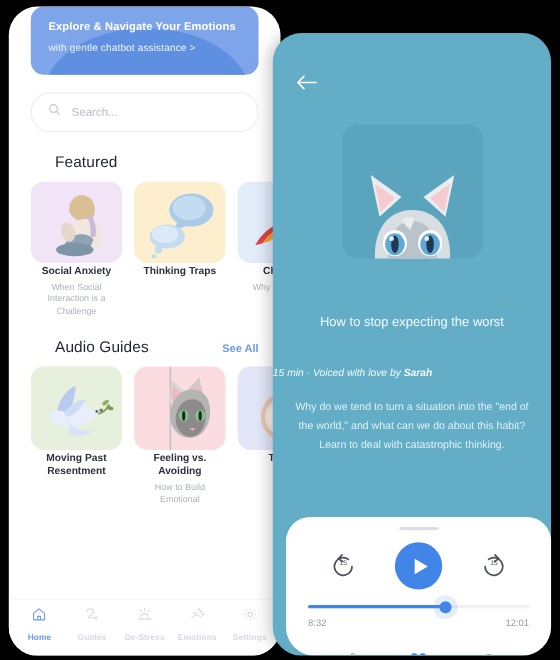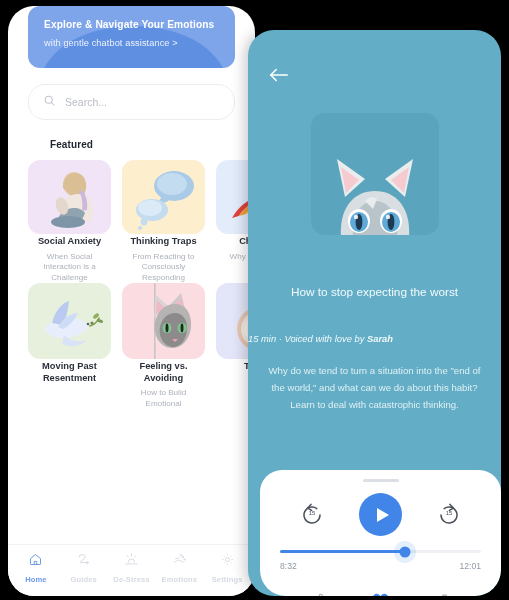--- a/index.html
+++ b/index.html
@@ -138,22 +138,22 @@
   .search-input::placeholder { color: #b8bcc4; }
 
   
   .section-head {
     margin: 19px 20px 10px 20px;
     display: flex;
     align-items: baseline;
     justify-content: space-between;
   }
   .section-title {
-    font-size: 10px;
-    font-weight: bold;
+    font-size: 14px;
+    font-weight: normal;
     color: #1f2430;
     letter-spacing: 0.1px;
     padding-left: 22px;
   }
   .see-all {
     font-size: 10px;
     font-weight: bold;
     color: #6f9ae8;
     cursor: pointer;
   }
@@ -465,41 +465,44 @@
               <ellipse cx="50" cy="26" rx="20" ry="15" fill="#a9cbe8"></ellipse>
               <path d="M38 36l-5 9 12-4z" fill="#a9cbe8"></path>
               <ellipse cx="48" cy="24" rx="15" ry="11" fill="#c3dcf0"></ellipse>
               <ellipse cx="28" cy="50" rx="16" ry="11" fill="#c3dcf0"></ellipse>
               <ellipse cx="26" cy="48" rx="12" ry="8" fill="#dceaf7"></ellipse>
               <circle cx="20" cy="62" r="3.4" fill="#c3dcf0"></circle>
               <circle cx="16" cy="68" r="2.1" fill="#c3dcf0"></circle>
             </svg>
           </div>
           <div class="card-title">Thinking Traps</div>
-          <div class="card-sub">From Reacting to Consciously Responding</div>
         </div>
 
         <div class="card">
           <div class="card-thumb" style="background:#e2ecfb">
             <svg viewBox="0 0 80 74" width="80" height="74">
               <g transform="translate(14,58) rotate(-16)">
                 <path d="M0 0A46 46 0 0 1 66 0h-7A39 39 0 0 0 7 0z" fill="#e0443f"></path>
                 <path d="M7 0A39 39 0 0 1 59 0h-7A32 32 0 0 0 14 0z" fill="#f2a03c"></path>
                 <path d="M14 0A32 32 0 0 1 52 0h-7A25 25 0 0 0 21 0z" fill="#f5d356"></path>
                 <path d="M21 0A25 25 0 0 1 45 0h-7A18 18 0 0 0 28 0z" fill="#5f8fd0"></path>
                 <path d="M28 0A18 18 0 0 1 38 0h-6A12 12 0 0 0 33 0z" fill="#8456a8"></path>
               </g>
             </svg>
           </div>
           <div class="card-title">Chasing</div>
           <div class="card-sub">Why Po Always</div>
         </div>
 
       </div>
 
+      <div class="section-head">
+        <span class="section-title">Audio Guides</span>
+        <span class="see-all">See All</span>
+      </div>
 
       <div class="card-row">
 
         <div class="card">
           <div class="card-thumb tall" style="background:#e6f0dc">
             <svg viewBox="0 0 80 76" width="80" height="76">
               <path d="M14 46c8-10 22-14 34-10 5 2 8 4 11 7-4 6-12 11-22 12-12 1-20-3-23-9z" fill="#e8eefb"></path>
               <path d="M22 40c3-12 10-20 17-22-1 8-2 16-7 24z" fill="#b9c9ef"></path>
               <path d="M28 44c5-9 13-14 20-14-3 7-9 13-15 16z" fill="#cfdcf5"></path>
               <path d="M34 52c6 6 16 8 23 5-6 6-16 8-25 4z" fill="#d8e3f7"></path>

